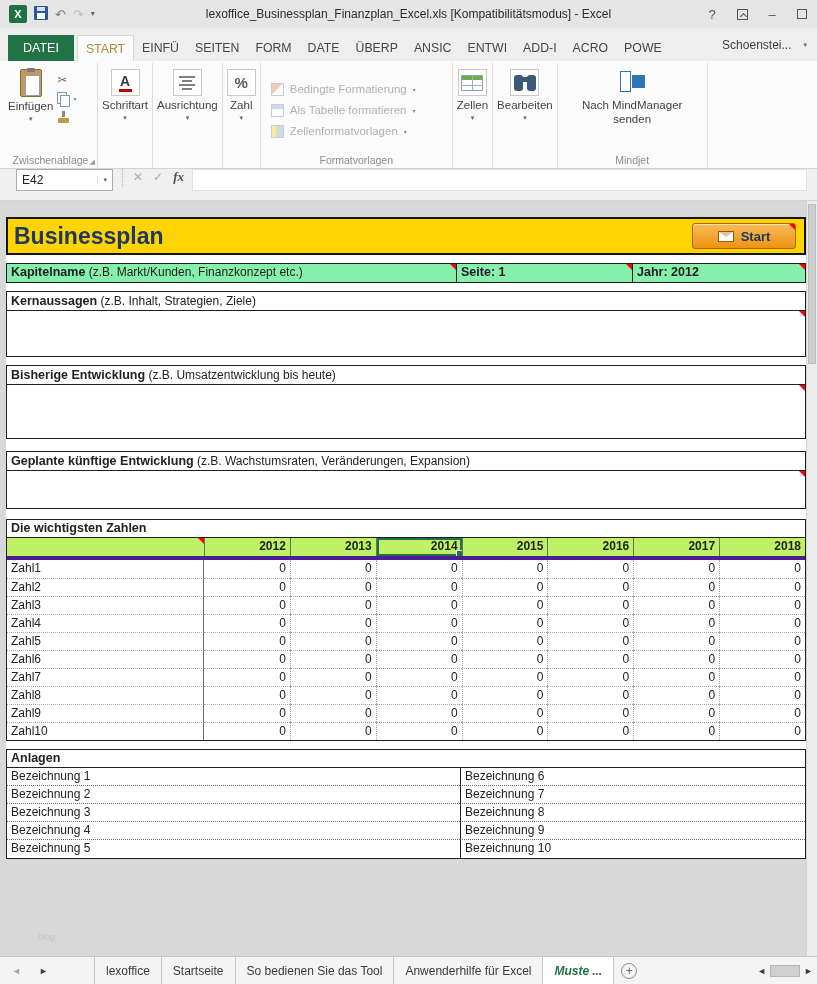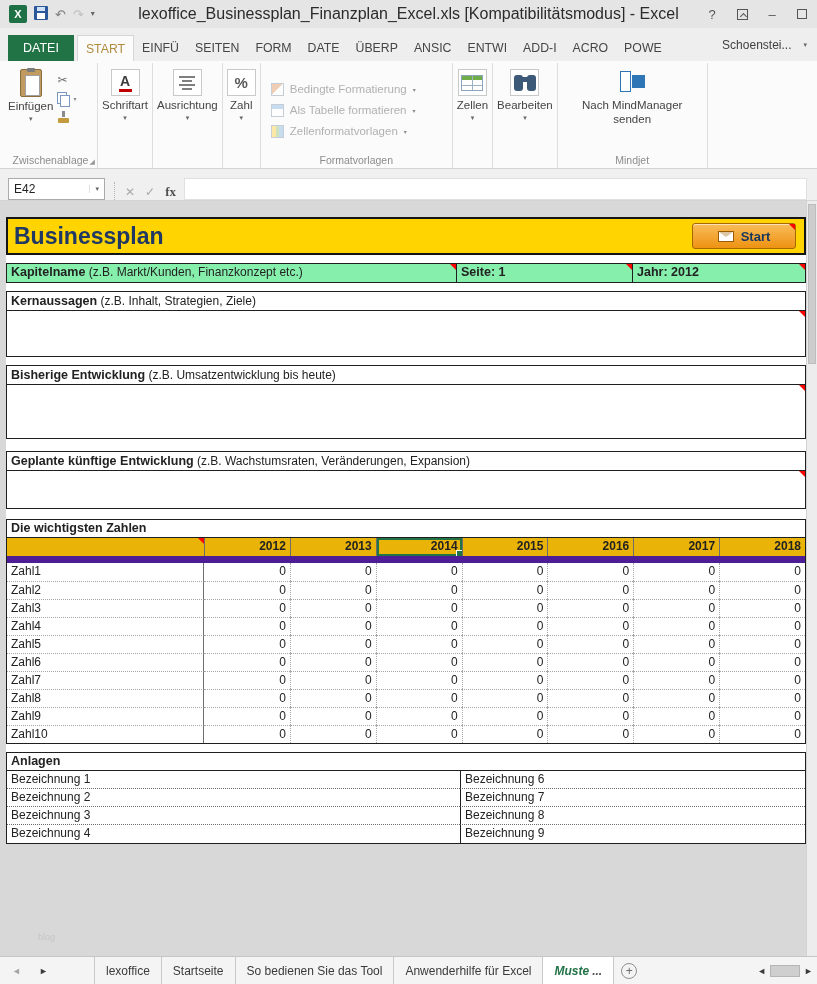--- a/index.html
+++ b/index.html
@@ -9,21 +9,21 @@
   
   .titlebar { height:28px; background:#e5e5e5; display:flex; align-items:center; }
   .qat { display:flex; align-items:center; gap:7px; padding:0 9px; width:132px; }
   .xl-icon { width:18px; height:18px; background:#1e7145; color:#fff; font-weight:bold; font-size:11px; display:flex; align-items:center; justify-content:center; border-radius:2px; }
   .save-icon { width:14px; height:14px; background:#2a579a; border-radius:1px; position:relative; display:inline-block; }
   .save-icon::before { content:""; position:absolute; top:1px; left:3px; width:8px; height:4px; background:#cfe0f7; }
   .save-icon::after { content:""; position:absolute; bottom:1px; left:3px; width:8px; height:6px; background:#fff; }
   .qbtn { font-size:13px; color:#7f7f7f; line-height:1; }
   .qbtn.disabled { color:#c0c0c0; }
   .qbtn.caret { font-size:8px; color:#666; }
-  .wtitle { flex:1; text-align:center; font-size:16px; color:#2b2b2b; white-space:nowrap; overflow:hidden; }
+  .wtitle { flex:1; text-align:center; font-size:12px; color:#2b2b2b; white-space:nowrap; overflow:hidden; }
   .wctrl { display:flex; align-items:center; gap:0; width:132px; justify-content:flex-end; }
   .wbtn { width:30px; height:26px; display:flex; align-items:center; justify-content:center; color:#555; font-size:13px; }
   .rd-icon { width:11px; height:11px; border:1px solid #555; position:relative; display:inline-block; }
   .rd-icon::after { content:""; position:absolute; left:3px; top:4px; width:4px; height:4px; border-left:1px solid #555; border-top:1px solid #555; transform:rotate(45deg); }
   .max-icon { width:10px; height:10px; border:1px solid #555; display:inline-block; }
 
   
   .tabrow { height:33px; background:#eeeeee; display:flex; align-items:flex-end; padding-left:8px; }
   .file-tab { background:#217346; color:#fff; padding:0 15px; height:26px; line-height:26px; font-size:12.5px; margin-right:3px; }
   .rtab-list { display:flex; align-items:flex-end; }
@@ -72,27 +72,27 @@
   .bino::before,.bino::after { content:""; position:absolute; top:0; width:9px; height:16px; background:#3c5a78; border-radius:3px; }
   .bino::before { left:0; } .bino::after { right:0; }
   .bino i { position:absolute; left:7px; top:2px; width:8px; height:5px; background:#3c5a78; }
   .g-mindjet { width:150px; }
   .mm-icon { width:27px; height:26px; position:relative; display:inline-block; }
   .mm-icon .b1 { position:absolute; left:1px; top:2px; width:11px; height:21px; background:#fff; border:1px solid #2e75b6; }
   .mm-icon .b2 { position:absolute; right:1px; top:6px; width:13px; height:13px; background:#2e75b6; }
   .two-line { width:116px; line-height:1.25; }
 
   
-  .fbar { height:32px; background:#f0f0f0; border-bottom:1px solid #d4d4d4; display:flex; align-items:flex-end; padding:0 10px 0 8px; }
+  .fbar { height:32px; background:#f0f0f0; border-bottom:1px solid #d4d4d4; display:flex; align-items:flex-start; padding:0 10px 0 16px; }
   .namebox { width:97px; height:22px; background:#fff; border:1px solid #ababab; display:flex; align-items:center; padding:0 5px; }
   .nb-arrow { margin-left:auto; border-left:1px solid #e0e0e0; padding-left:5px; font-size:7px; color:#666; }
   .splitter { width:10px; height:18px; border-right:1px dotted #b5b5b5; margin-right:8px; }
   .fx-btns { display:flex; align-items:center; gap:10px; padding:0 8px 0 2px; }
   .fxb { color:#a8a8a8; font-size:12px; }
-  .fxb.fx { font-family:"Liberation Serif", serif; font-weight:bold; color:#4f4f4f; font-size:13px; }
+  .fxb.fx { font-family:"Liberation Serif", serif; font-style:italic; font-weight:bold; color:#4f4f4f; font-size:13px; }
   .fvalue { flex:1; height:22px; background:#fff; border:1px solid #e0e0e0; }
 
   
   .sheet { position:absolute; top:201px; left:0; right:0; bottom:28px; background:#d8d8d8; }
   .content { position:absolute; left:6px; top:16px; width:800px; background:#fff; padding-bottom:0; }
   .cm { position:absolute; top:0; right:0; width:0; height:0; border-top:6px solid #ff0000; border-left:6px solid transparent; }
 
   .tband { height:38px; background:#ffd400; border:2px solid #151515; display:flex; align-items:center; padding:0 6px; position:relative; margin-bottom:8px; }
   .tband h1 { font-size:23px; font-weight:bold; color:#1f3864; }
   .startbtn { position:absolute; right:8px; top:4px; width:104px; height:26px; background:linear-gradient(#f8bc5a,#ee9212); border:1px solid #a86800; border-radius:3px; display:flex; align-items:center; justify-content:center; gap:7px; color:#17375e; font-weight:bold; font-size:13px; box-shadow:inset 0 1px 0 rgba(255,255,255,.55); }
@@ -108,21 +108,21 @@
   .sec-head { height:19px; line-height:18px; padding:0 4px; border-bottom:1px solid #1f1f1f; font-size:12px; white-space:nowrap; overflow:hidden; }
   .sec-head b { font-size:12.5px; }
   .sec-body { position:relative; }
   .sec.s1 { margin-bottom:8px; }  .sec.s1 .sec-body { height:45px; }
   .sec.s2 { margin-bottom:12px; } .sec.s2 .sec-body { height:53px; }
   .sec.s3 { margin-bottom:10px; } .sec.s3 .sec-body { height:37px; }
 
   .ztitle { border:1px solid #1f1f1f; border-bottom:none; height:18px; line-height:17px; padding:0 4px; background:#fff; font-size:12.5px; position:relative; }
   .zwrap { margin-bottom:8px; }
   .ztable { border:1px solid #1f1f1f; background:#fff; }
-  .zhead { display:grid; grid-template-columns:197px repeat(7,1fr); background:#eab308; border-bottom:7px solid #4c1d95; }
+  .zhead { display:grid; grid-template-columns:197px repeat(7,1fr); background:#bef264; border-bottom:4px solid #4c1d95; }
   .zc { height:18px; line-height:17px; font-size:12px; padding:0 4px; overflow:hidden; white-space:nowrap; }
   .zhead .zc { font-weight:bold; text-align:right; border-left:1px solid #6e6e6e; position:relative; }
   .zhead .zc:first-child { border-left:none; }
   .zhead .zc.sel { box-shadow:inset 0 0 0 2px #217346; }
   .zhead .zc.sel::after { content:""; position:absolute; right:-1px; bottom:-1px; width:5px; height:5px; background:#217346; border:1px solid #fff; z-index:2; }
   .zrow { display:grid; grid-template-columns:197px repeat(7,1fr); }
   .zrow + .zrow .zc { border-top:1px dotted #a6a6a6; }
   .zc.lbl { text-align:left; border-right:1px solid #6e6e6e; }
   .zc.val { text-align:right; border-left:1px dotted #a6a6a6; }
   .zc.val:nth-child(2) { border-left:none; }
@@ -504,20 +504,24 @@
             <div class="acell r">Bezeichnung 7</div>
           </div>
           <div class="arow">
             <div class="acell">Bezeichnung 3</div>
             <div class="acell r">Bezeichnung 8</div>
           </div>
           <div class="arow">
             <div class="acell">Bezeichnung 4</div>
             <div class="acell r">Bezeichnung 9</div>
           </div>
+          <div class="arow">
+            <div class="acell">Bezeichnung 5</div>
+            <div class="acell r">Bezeichnung 10</div>
+          </div>
         </div>
     </div>
 
   </div>
 
   <div class="watermark">blog</div>
   <div class="vscroll">
       <span class="vthumb"></span>
     </div>
 </div>

